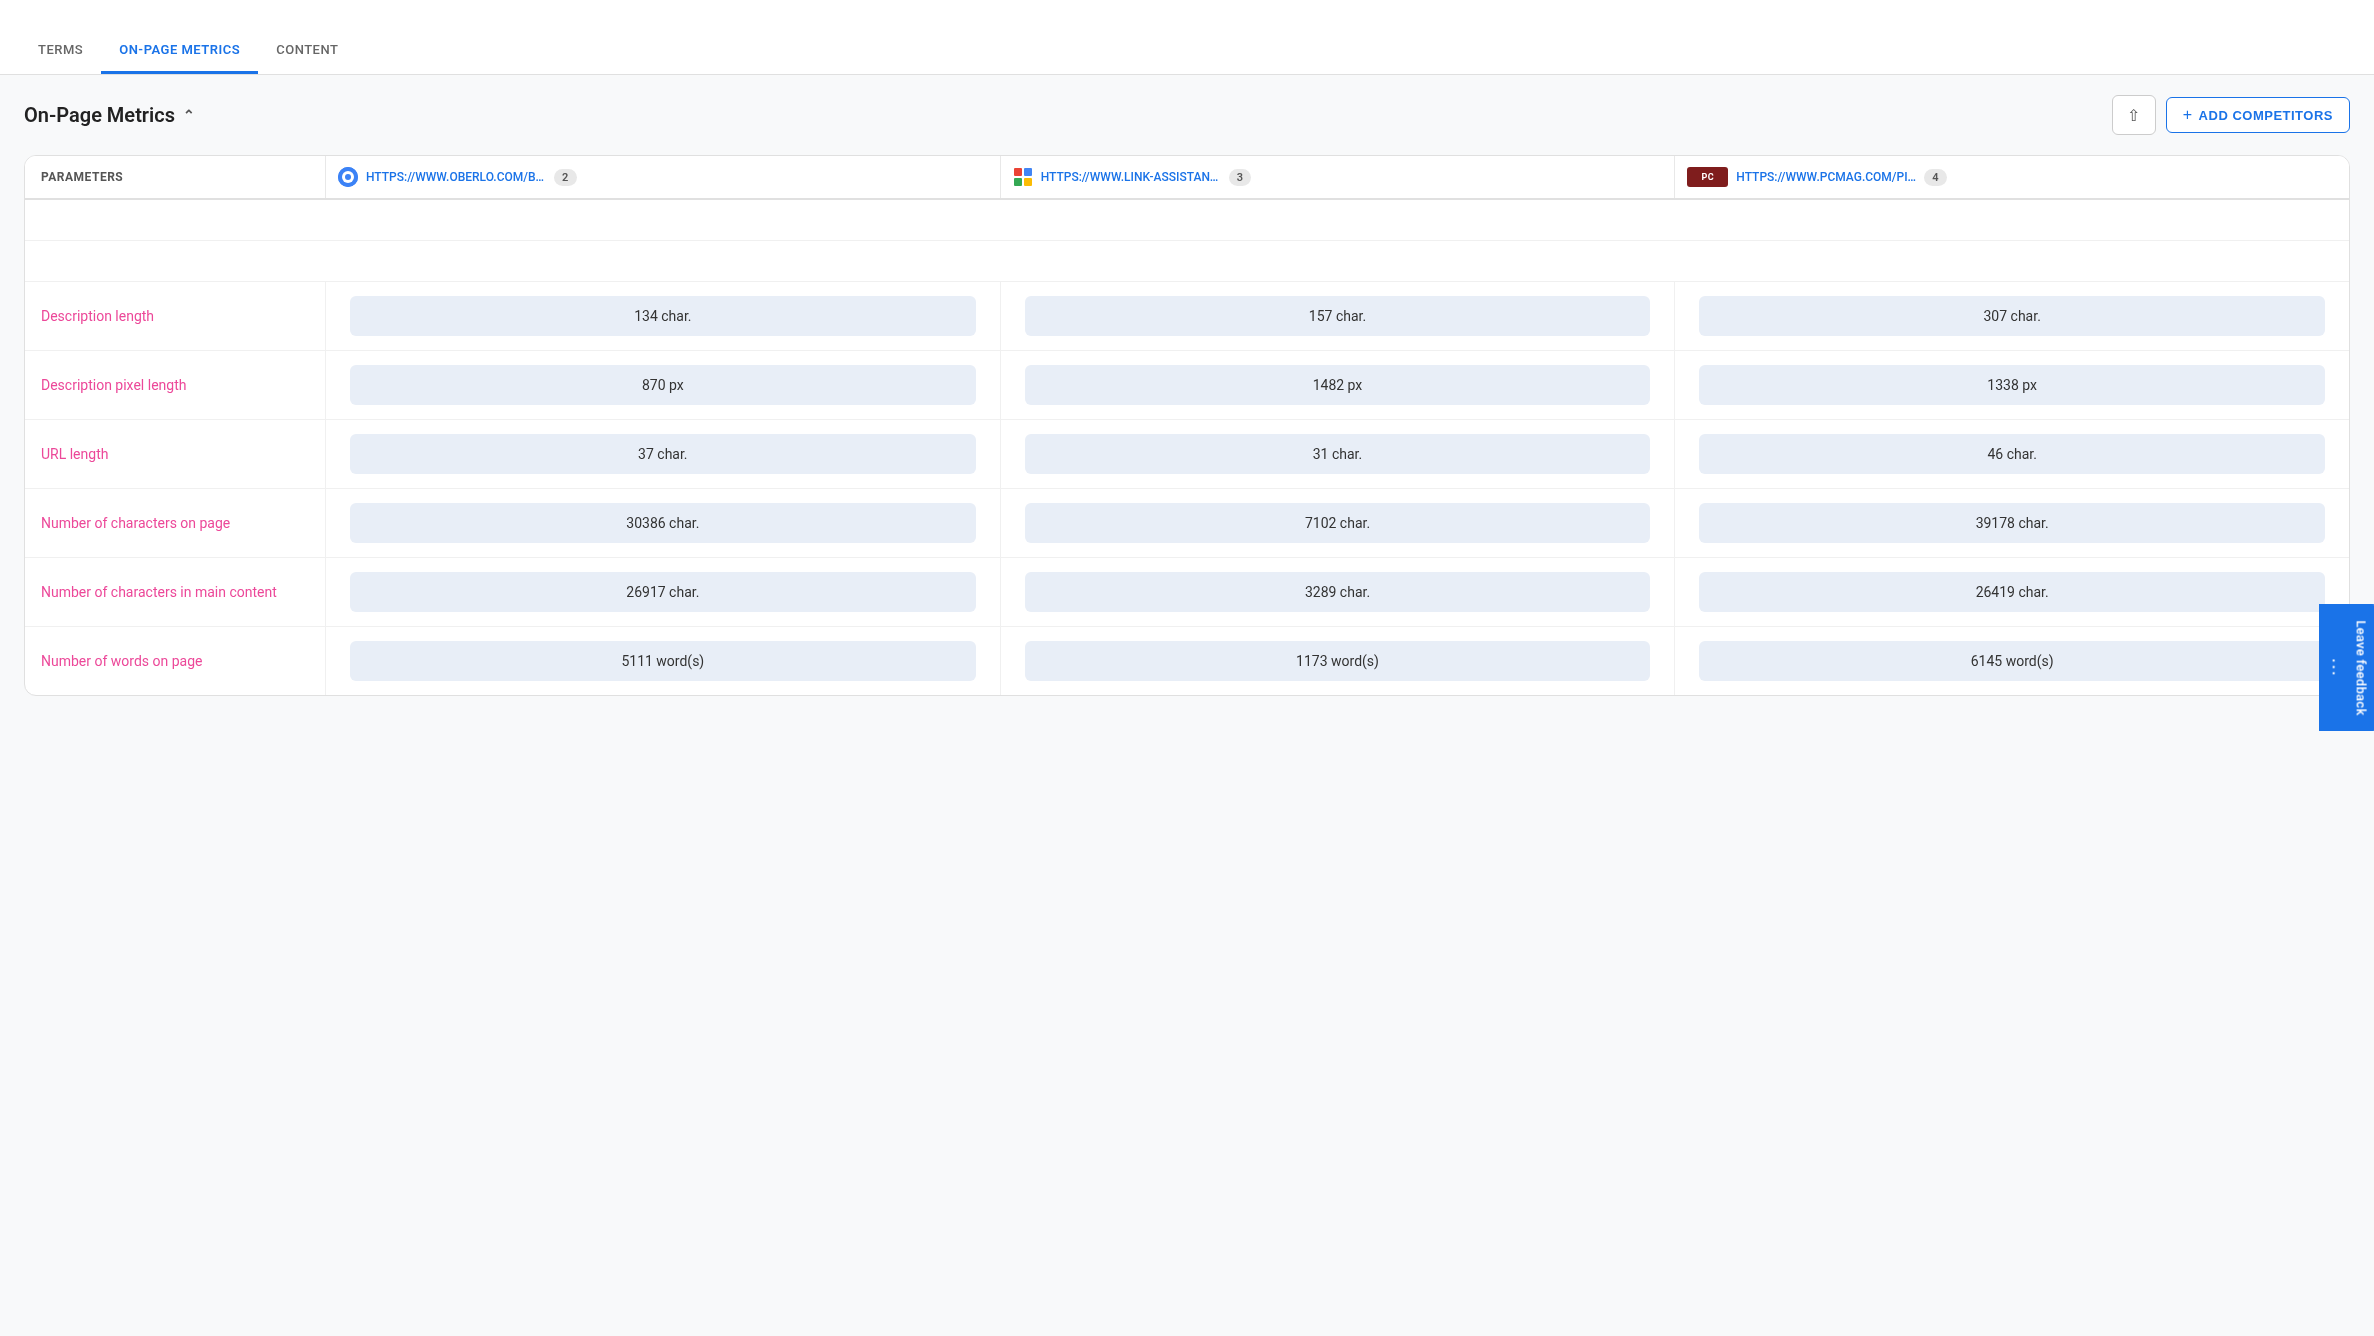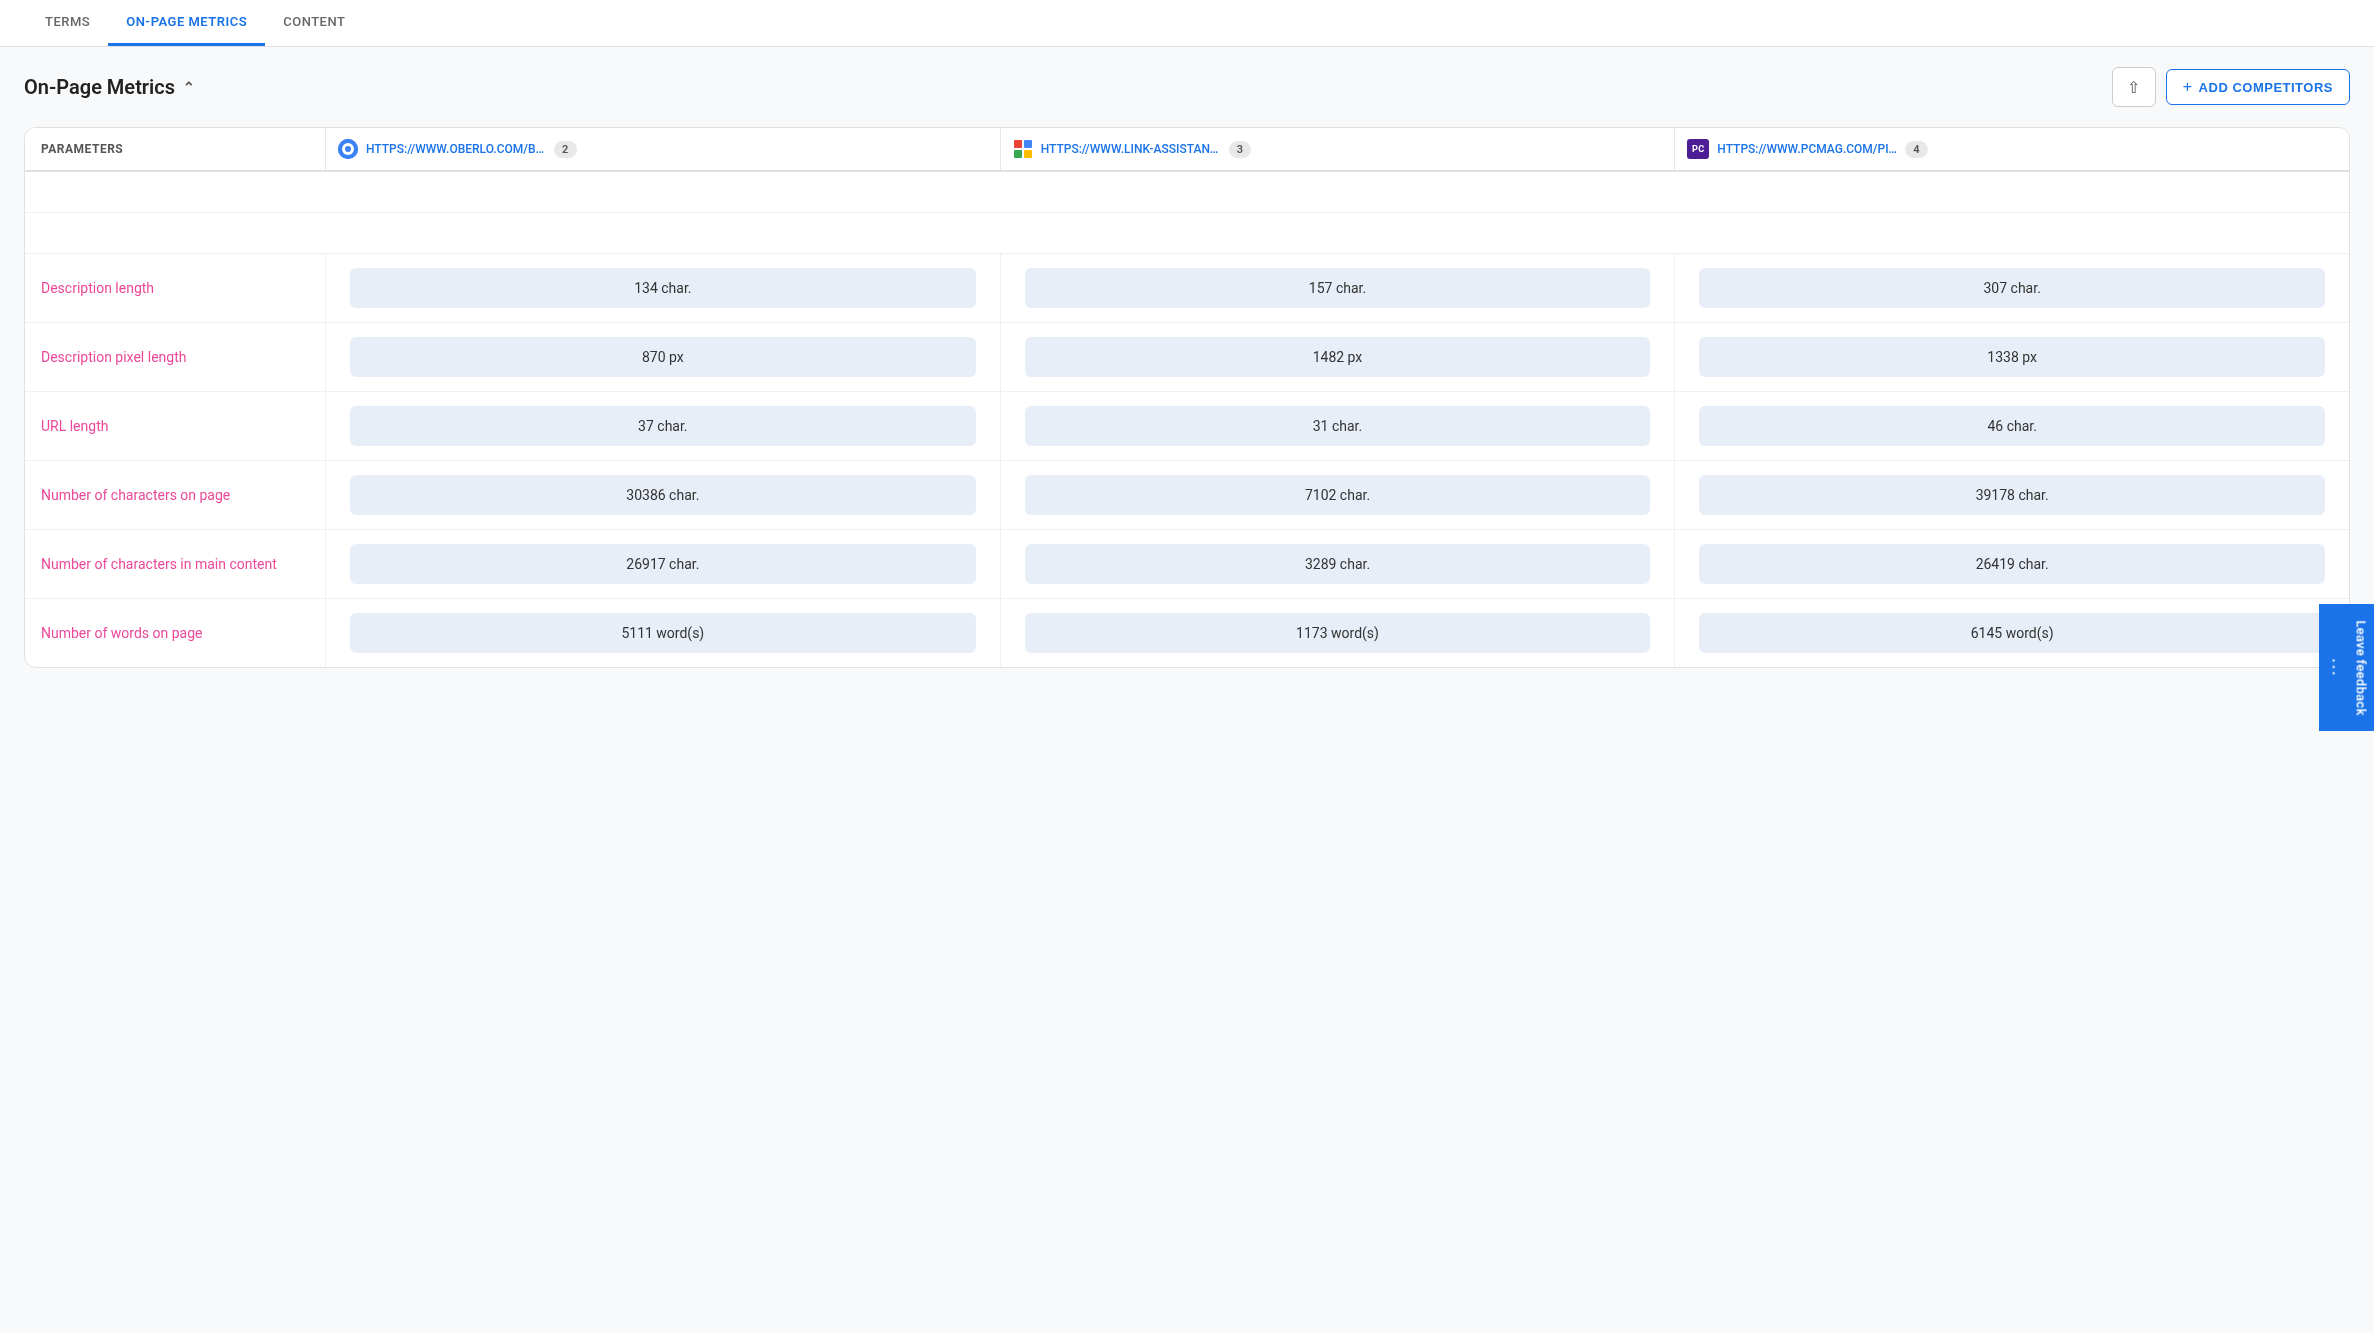--- a/index.html
+++ b/index.html
@@ -3,22 +3,23 @@
   <meta charset="utf-8">
   <style>
     * { box-sizing: border-box; margin: 0; padding: 0; }
     body { font-family: -apple-system, BlinkMacSystemFont, 'Segoe UI', Roboto, sans-serif; background: #fff; color: #333; font-size: 14px; }
 
     
     .top-nav {
       display: flex;
       align-items: center;
       border-bottom: 1px solid #e0e0e0;
-      padding: 0 27px;
+      padding: 0 20px;
       background: #fff;
+      margin-top: 28px;
     }
     .nav-tab {
       padding: 14px 18px;
       font-size: 13px;
       font-weight: 500;
       color: #666;
       cursor: pointer;
       border-bottom: 3px solid transparent;
       text-transform: uppercase;
       letter-spacing: 0.5px;
@@ -304,21 +305,21 @@
             <div class="grid-cell-2"></div>
             <div class="grid-cell-3"></div>
             <div class="grid-cell-4"></div>
           </div>
         </div>
         <span class="url-text">HTTPS://WWW.LINK-ASSISTANT.CO...</span>
         <span class="url-badge">3</span>
       </div>
 
       <div class="col-header url-col">
-        <div class="url-favicon favicon-pcmag" style="width:22px;height:20px;background:#4c1d95;color:white;font-size:9px;font-weight:bold;border-radius:3px;display:flex;align-items:center;justify-content:center;">PC</div>
+        <div class="url-favicon favicon-pcmag" style="width:41px;height:20px;background:#7f1d1d;color:white;font-size:9px;font-weight:bold;border-radius:3px;display:flex;align-items:center;justify-content:center;">PC</div>
         <span class="url-text">HTTPS://WWW.PCMAG.COM/PICKS...</span>
         <span class="url-badge">4</span>
       </div>
     </div>
 
     <div id="table-body">
         <div class="table-row">
       <div class="param-cell"></div>
         </div>
         <div class="table-row">

